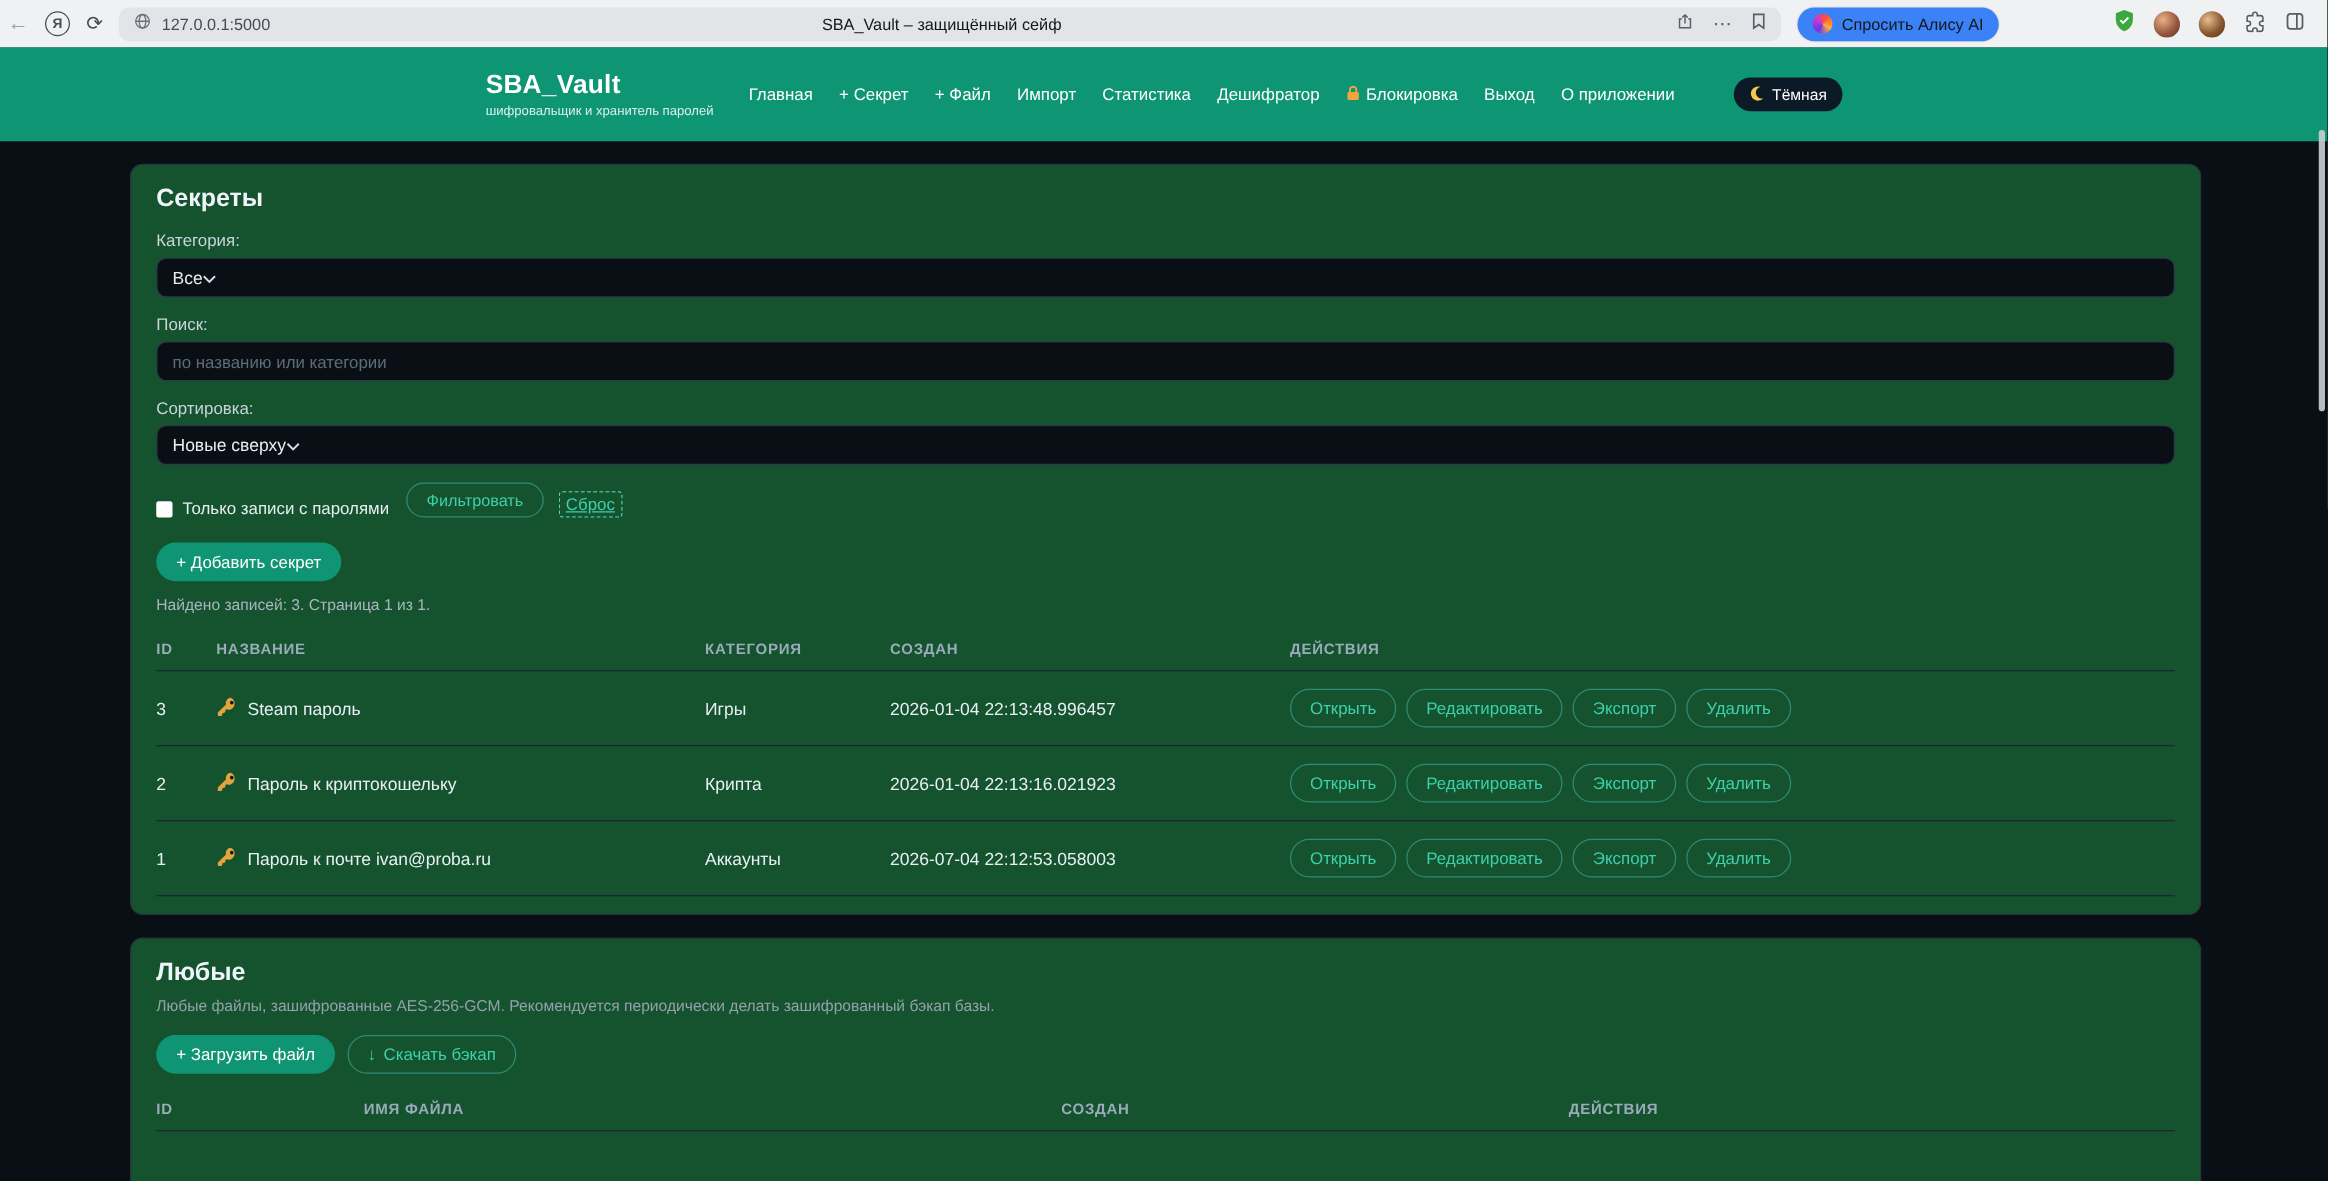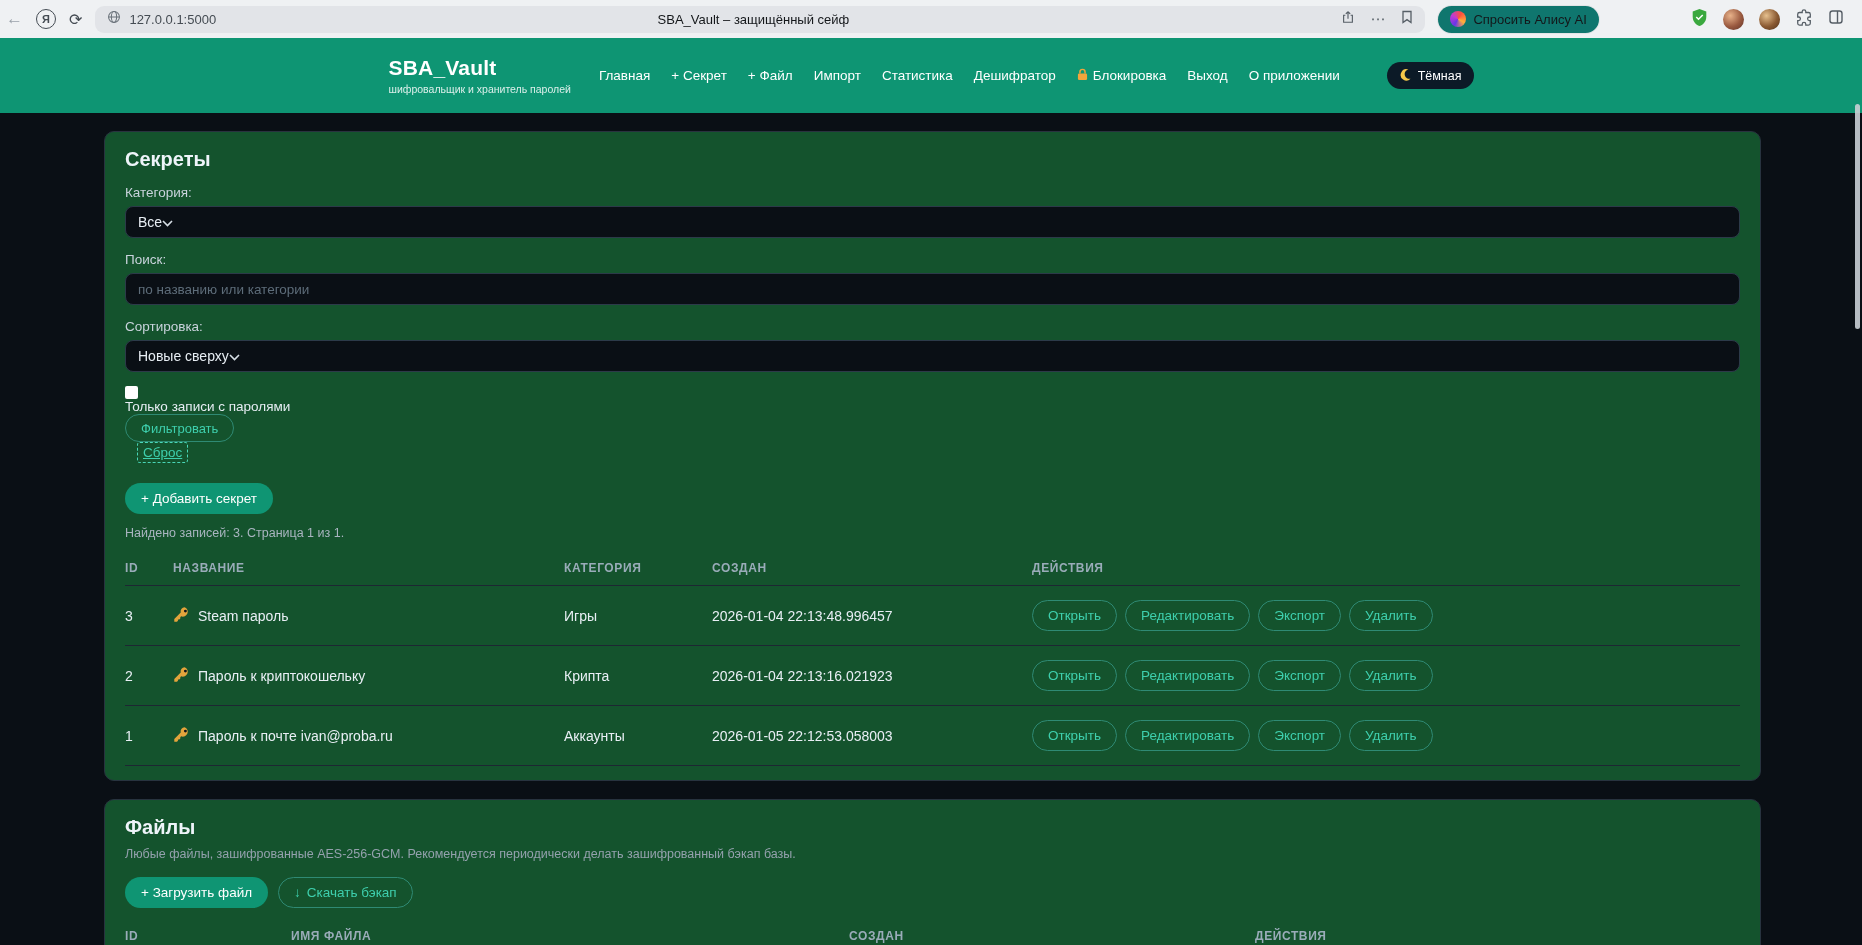--- a/index.html
+++ b/index.html
@@ -29,21 +29,21 @@
   }
   .abar-left { display:flex; align-items:center; gap:8px; z-index:2; }
   .url-text { font-size:13px; color:#454c53; }
   .tab-title {
     position:absolute; left:0; right:14px; text-align:center;
     font-size:13px; color:#14171a; z-index:1;
   }
   .abar-right { margin-left:auto; display:flex; align-items:center; gap:15px; z-index:2; color:#565e66; }
   .more-glyph { font-size:15px; letter-spacing:1px; color:#565e66; }
   .alice-btn {
-    height:27px; background:#0f766e; border-radius:14px; display:flex;
+    height:27px; background:#3b82f6; border-radius:14px; display:flex;
     align-items:center; gap:7px; padding:0 12px; font-size:13px; color:#14171a;
     cursor:pointer; box-shadow:0 0 0 1px rgba(0,0,0,.05);
   }
   .alice-logo {
     width:16px; height:16px; border-radius:50%;
     background: conic-gradient(from 210deg,#6a35e8,#c03ad4,#ff4f3c,#ffb03a,#6a35e8);
   }
   .chrome-right { margin-left:auto; display:flex; align-items:center; gap:15px; padding-right:8px; }
   .avatar { width:21px; height:21px; border-radius:50%; cursor:pointer; }
   .av1 { background: radial-gradient(circle at 35% 32%, #e8b28a, #9a5a40 55%, #5c3026); }
@@ -79,21 +79,21 @@
     height:32px; background:#0a0f15; border:1px solid #2c3a49; border-radius:8px;
     display:flex; align-items:center; justify-content:flex-start;
     padding:0 12px; font-size:14px; color:#e8eef4; cursor:pointer;
   }
   .input {
     height:32px; width:100%; background:#0a0f15; border:1px solid #2c3a49;
     border-radius:8px; padding:0 12px; font-size:13.5px; color:#e8eef4;
     outline:none; font-family:inherit;
   }
   .input::placeholder { color:#5d6c79; }
-  .filter-row { display:flex; align-items:flex-start; margin-top:14px;flex-direction:column; }
+  .filter-row { display:flex; align-items:flex-end; margin-top:14px; }
   .checkbox { width:13px; height:13px; background:#ffffff; border-radius:2px; margin-right:8px; cursor:pointer; }
   .check-label { font-size:13.5px; color:#e6edf3; margin-right:14px; }
   .btn-outline {
     height:28px; padding:0 15px; border:1px solid #2f8a74; border-radius:14px;
     background:transparent; color:#3ecfad; font-size:13px; font-family:inherit;
     display:inline-flex; align-items:center; gap:6px; cursor:pointer; white-space:nowrap;
   }
   .btn-outline.lg { height:31px; border-radius:16px; font-size:13.5px; }
   .reset-link {
     margin-left:12px; font-size:13.5px; color:#3ecfad; text-decoration:underline;
@@ -324,33 +324,33 @@
         <div class="td">
           <span>
             <svg width="17" height="17" viewBox="0 0 20 20">
               <path d="M13.7 1.5a4.8 4.8 0 0 0-4.6 6.2L1.5 15.3v3.2h3.2l1.1-1.1v-1.6h1.6l1.2-1.2v-1.5l.9-.9a4.8 4.8 0 1 0 4.2-10.7z" fill="#e2a43c"></path>
               <circle cx="14.6" cy="6" r="1.7" fill="#0d131c"></circle>
             </svg>
           </span>
           <span>Пароль к почте ivan@proba.ru</span>
         </div>
         <div class="td">Аккаунты</div>
-        <div class="td">2026-01-05 22:12:53.058003</div>
+        <div class="td">2026-07-04 22:12:53.058003</div>
         <div class="td actions">
           <button class="btn-outline lg">Открыть</button>
           <button class="btn-outline lg">Редактировать</button>
           <button class="btn-outline lg">Экспорт</button>
           <button class="btn-outline lg">Удалить</button>
         </div>
       </div>
     </div>
   </div>
 
   <div class="card card-files">
-    <div class="card-title">Файлы</div>
+    <div class="card-title">Любые</div>
     <div class="card-sub">Любые файлы, зашифрованные AES-256-GCM. Рекомендуется периодически делать зашифрованный бэкап базы.</div>
 
     <div class="btn-row">
       <button class="btn-primary">+ Загрузить файл</button>
       <button class="btn-outline lg">
         <span>↓</span>
         <span>Скачать бэкап</span>
       </button>
     </div>
 

